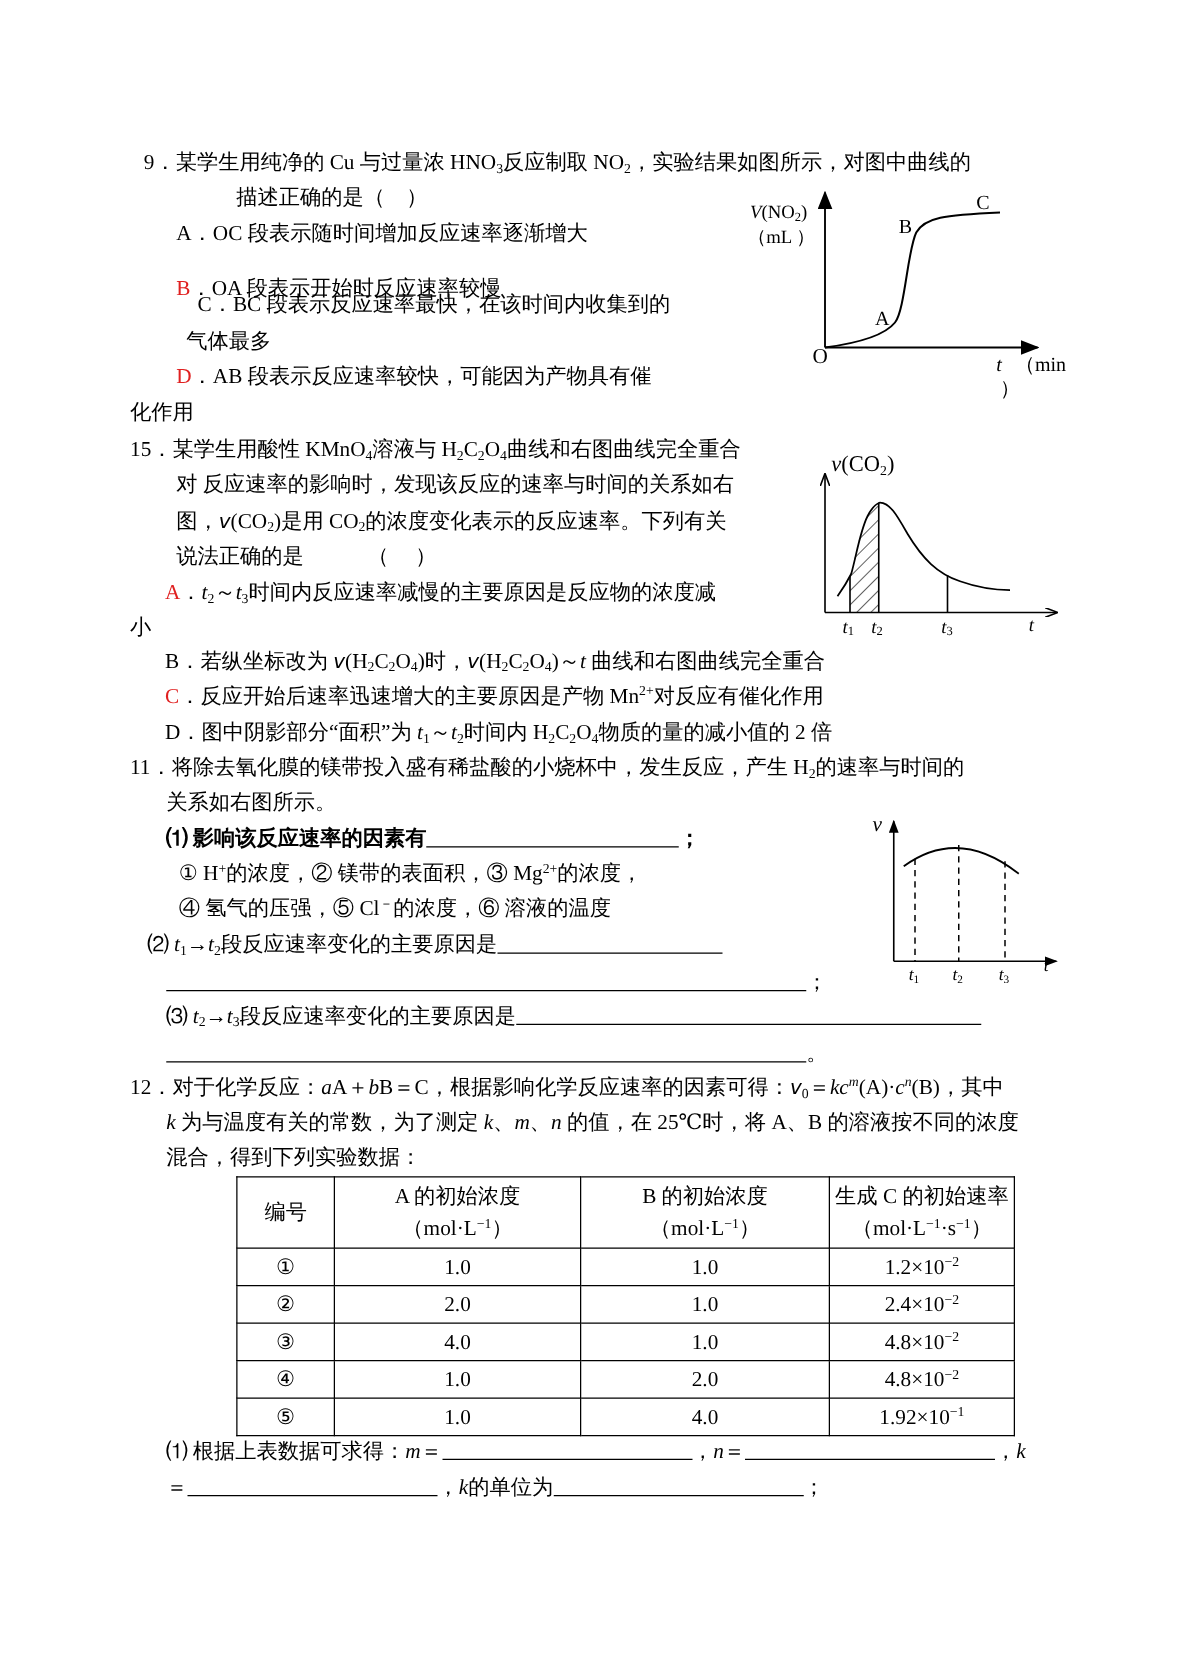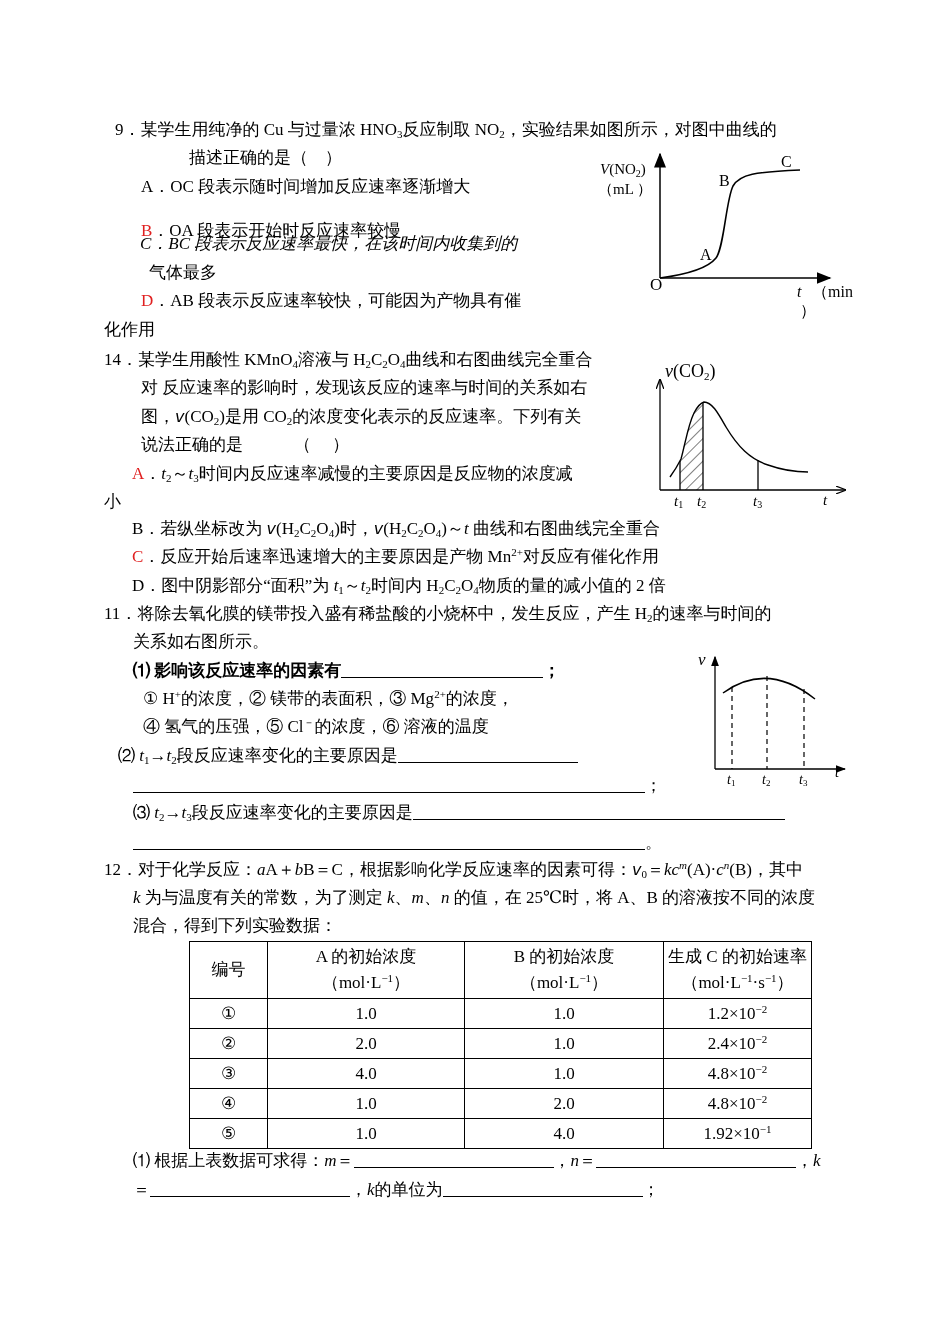--- a/index.html
+++ b/index.html
@@ -33,21 +33,21 @@
   <span>9．</span><span>某学生用纯净的 Cu 与过量浓 HNO</span><sub>3</sub><span>反应制取 NO</span><sub>2</sub><span>，实验结果如图所示，对图中曲线的</span>
 </div>
 <div class="line" style="left:141px; top:147px;margin-left:48px;">描述正确的是（　）</div>
 
 <div class="line" style="left:141px; top:176px;">
   <span>A</span><span>．OC 段表示随时间增加反应速率逐渐增大</span>
 </div>
 <div class="line" style="left:141px; top:220px;">
   <span class="red">B</span><span>．OA 段表示开始时反应速率较慢</span>
 </div>
-<div class="line" style="left:140px; top:233px;font-style:italic;">
+<div class="line" style="left:158px; top:233px;">
   <span>C</span><span>．BC 段表示反应速率最快，在该时间内收集到的</span>
 </div>
 <div class="line" style="left:104px; top:262px;margin-left:45px;">气体最多</div>
 <div class="line" style="left:141px; top:290px;">
   <span class="red">D</span><span>．AB 段表示反应速率较快，可能因为产物具有催</span>
 </div>
 <div class="line" style="left:104px; top:319px;">化作用</div>
 
 <svg style="left:590px; top:140px;" width="280" height="190" viewBox="0 0 280 190">
   <defs>
@@ -63,21 +63,21 @@
   <text x="60" y="150" font-size="17">O</text>
   <text x="110" y="120" font-size="16">A</text>
   <text x="129" y="46" font-size="16">B</text>
   <text x="191" y="27" font-size="16">C</text>
   <text x="207" y="157" font-size="16" font-style="italic">t</text>
   <text x="222" y="157" font-size="16">（min</text>
   <text x="210" y="176" font-size="16">）</text>
 </svg>
 
 <div class="line" style="left:104px; top:349px;">
-  <span>14．</span><span>某学生用酸性 KMnO</span><sub>4</sub><span>溶液与 H</span><sub>2</sub><span>C</span><sub>2</sub><span>O</span><sub>4</sub><span>曲线和右图曲线完全重合</span>
+  <span>15．</span><span>某学生用酸性 KMnO</span><sub>4</sub><span>溶液与 H</span><sub>2</sub><span>C</span><sub>2</sub><span>O</span><sub>4</sub><span>曲线和右图曲线完全重合</span>
 </div>
 <div class="line" style="left:141px; top:377px;font-family:Liberation Serif, serif;">对 反应速率的影响时，发现该反应的速率与时间的关系如右</div>
 <div class="line" style="left:141px; top:406px;">
   <span>图，</span><span class="sans-it">v</span><span>(CO</span><sub>2</sub><span>)是用 CO</span><sub>2</sub><span>的浓度变化表示的反应速率。下列有关</span>
 </div>
 <div class="line" style="left:141px; top:434px;">说法正确的是　　　（　 ）</div>
 
 <div class="line" style="left:132px; top:463px;">
   <span class="red">A</span><span>．</span><span class="it">t</span><sub>2</sub><span>～</span><span class="it">t</span><sub>3</sub><span>时间内反应速率减慢的主要原因是反应物的浓度减</span>
 </div>

